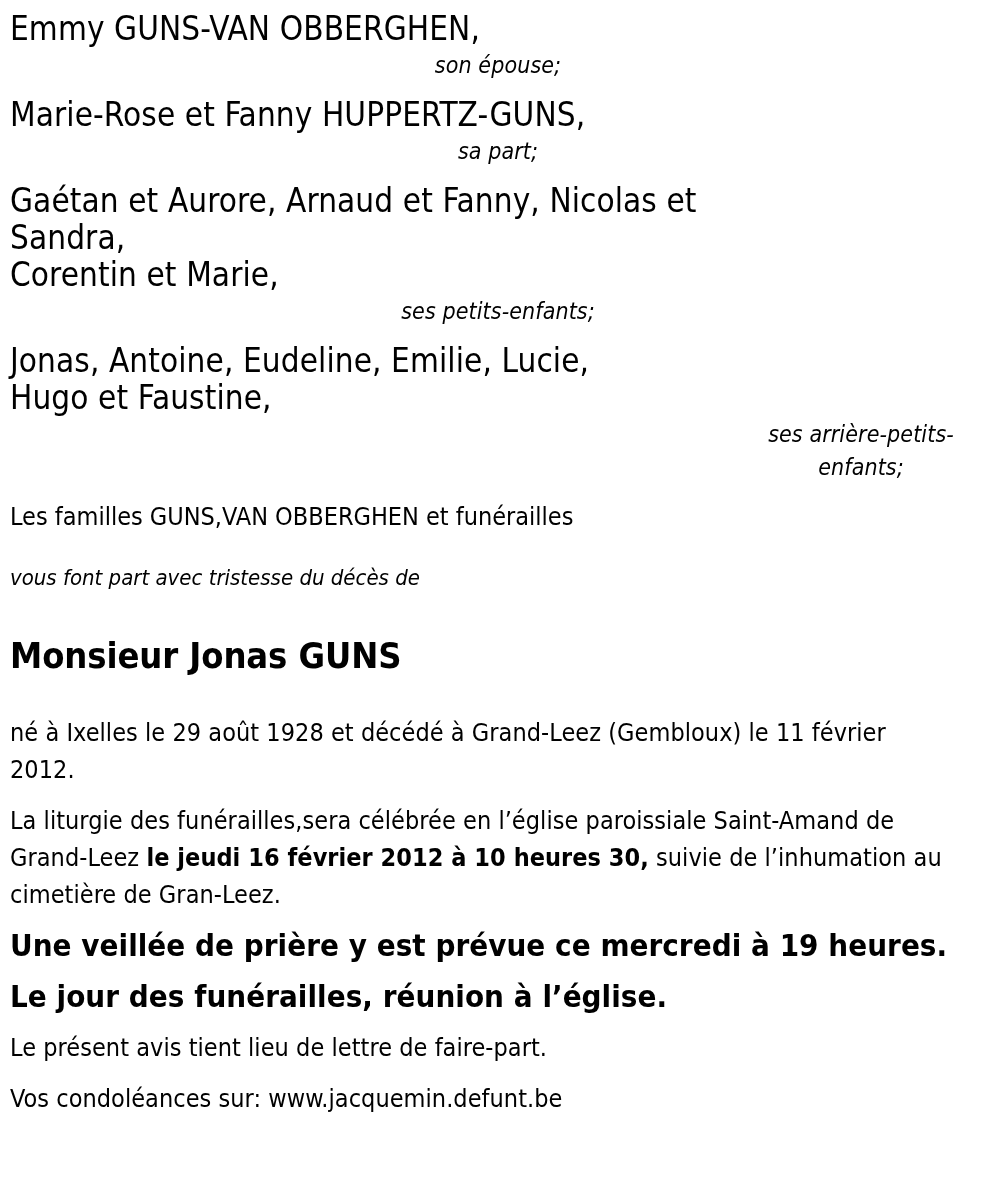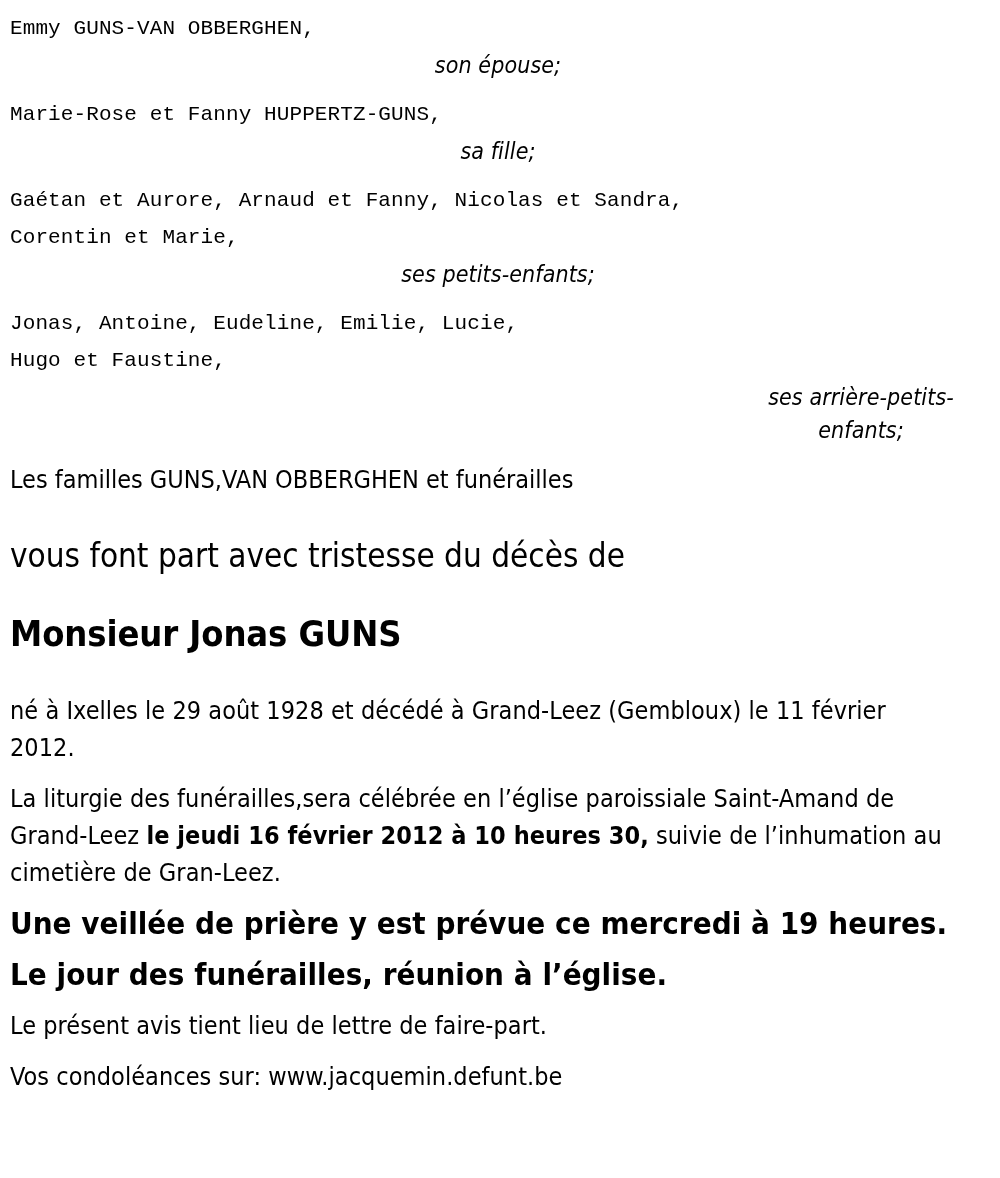--- a/index.html
+++ b/index.html
@@ -27,26 +27,25 @@
   
   .survivor-block {
     position: relative;
     width: 978px;
   }
   .survivor-group {
     position: relative;
     margin-bottom: 14px;
   }
   .names {
-    font-size: 21px;
+    font-size: 33px;
     line-height: 37px;
     letter-spacing: 0.1px;
     white-space: pre-line;
     max-width: 760px;
-    font-family: Liberation Mono, monospace;
   }
   .relation {
     text-align: center;
     font-style: italic;
     font-size: 23px;
     line-height: 33px;
     letter-spacing: 0.1px;
     margin-top: 2px;
     padding-right: 2px;
   }
@@ -55,23 +54,24 @@
     width: 250px;
   }
 
   .families {
     font-size: 25px;
     line-height: 37px;
     margin-top: 8px;
     margin-bottom: 0;
   }
   .announce {
-    font-size: 33px;
+    font-size: 22px;
     line-height: 37px;
-    margin-top: 39px;
+    margin-top: 24px;
+    font-style: italic;
   }
 
   
   .deceased-name {
     font-family: "DejaVu Sans Condensed", "Liberation Sans Narrow", "Liberation Sans", sans-serif;
     font-weight: 700;
     font-size: 36px;
     line-height: 44px;
     letter-spacing: -0.1px;
     margin-top: 38px;
@@ -119,21 +119,21 @@
 
   <div class="survivor-block">
 
     <div class="survivor-group">
       <div class="names">Emmy GUNS-VAN OBBERGHEN,</div>
       <div class="relation">son épouse;</div>
     </div>
 
     <div class="survivor-group">
       <div class="names">Marie-Rose et Fanny HUPPERTZ-GUNS,</div>
-      <div class="relation">sa fille;</div>
+      <div class="relation">sa part;</div>
     </div>
 
     <div class="survivor-group">
       <div class="names">Gaétan et Aurore, Arnaud et Fanny, Nicolas et Sandra,
 Corentin et Marie,</div>
       <div class="relation">ses petits-enfants;</div>
     </div>
 
     <div class="survivor-group">
       <div class="names">Jonas, Antoine, Eudeline, Emilie, Lucie,

